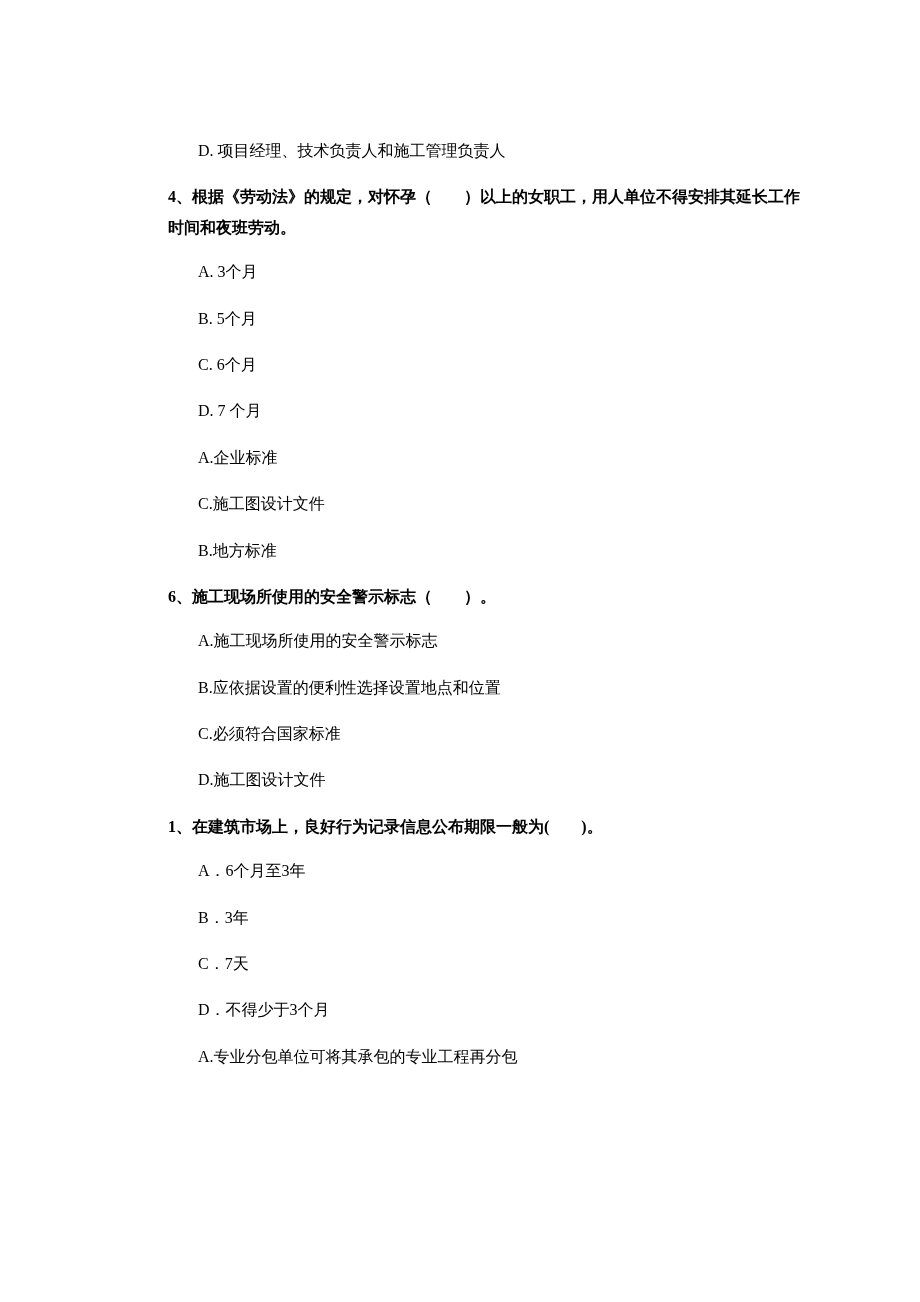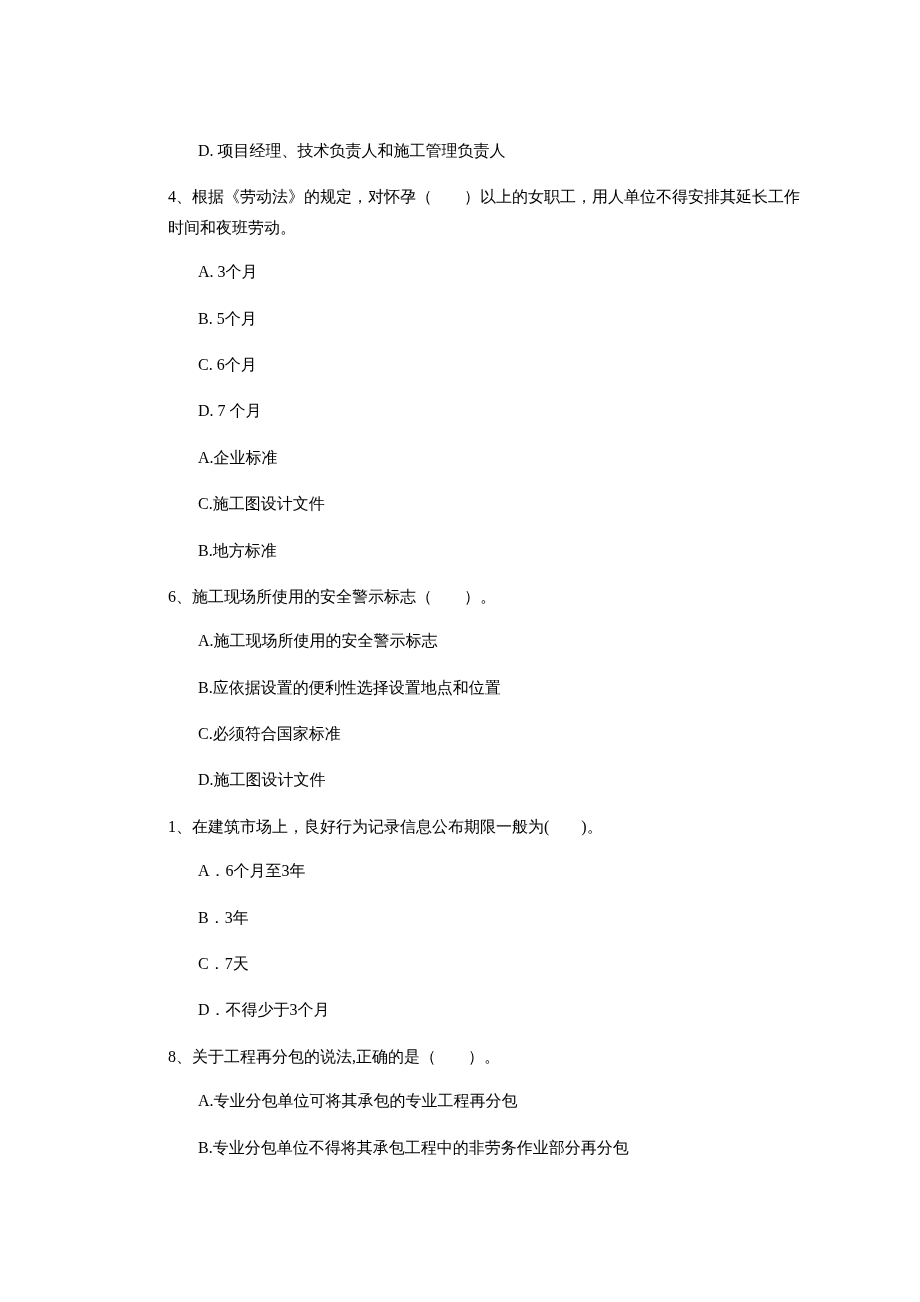--- a/index.html
+++ b/index.html
@@ -13,20 +13,21 @@
       font-size: 16px;
       line-height: 1.6;
       color: #000000;
       width: 920px;
       padding: 100px 120px 60px 120px;
     }
     .question-text {
       margin-bottom: 14px;
       text-align: justify;
       line-height: 1.9;
+      font-weight: bold;
     }
     .option {
       padding-left: 30px;
       margin-bottom: 16px;
       line-height: 1.9;
     }
   </style>
 </head>
 <body>
 
@@ -43,16 +44,14 @@
     <div class="question-text">6、施工现场所使用的安全警示标志（　　）。</div>
     <div class="option">A.施工现场所使用的安全警示标志</div>
     <div class="option">B.应依据设置的便利性选择设置地点和位置</div>
     <div class="option">C.必须符合国家标准</div>
     <div class="option">D.施工图设计文件</div>
     <div class="question-text">1、在建筑市场上，良好行为记录信息公布期限一般为(　　)。</div>
     <div class="option">A．6个月至3年</div>
     <div class="option">B．3年</div>
     <div class="option">C．7天</div>
     <div class="option">D．不得少于3个月</div>
-    <div class="question-text">8、关于工程再分包的说法,正确的是（　　）。</div>
     <div class="option">A.专业分包单位可将其承包的专业工程再分包</div>
-    <div class="option">B.专业分包单位不得将其承包工程中的非劳务作业部分再分包</div>
   </div>
 
 </body></html>

